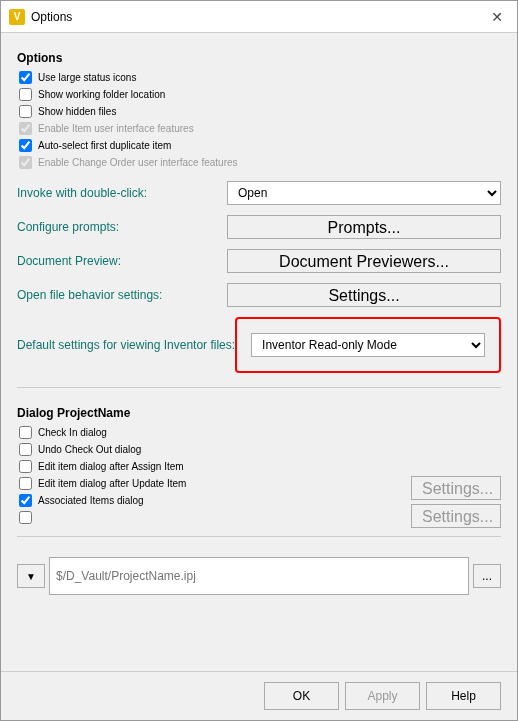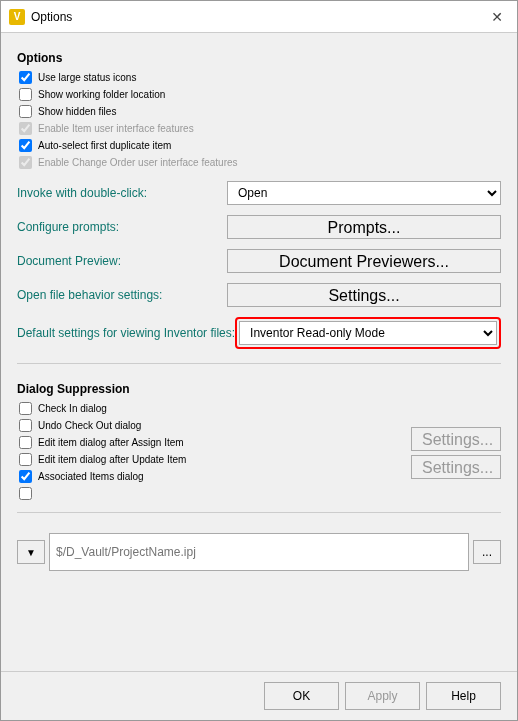--- a/index.html
+++ b/index.html
@@ -128,21 +128,21 @@
       font-size: 16px;
       border: 1px solid #aaa;
       background: #f0f0f0;
       cursor: pointer;
       height: 24px;
       text-align: center;
     }
     .highlighted-row {
       border: 2px solid red;
       border-radius: 4px;
-      padding: 2px;
+      padding: 14px;
     }
     .divider {
       border: none;
       border-top: 1px solid #ccc;
       margin: 8px 0;
     }
     .dialog-suppression-section {
       margin-top: 6px;
     }
     .inventor-project-section {
@@ -288,23 +288,23 @@
         <select class="dropdown">
           <option>Inventor Read-only Mode</option>
           <option>Normal Mode</option>
         </select>
       </div>
     </div>
 
     <hr class="divider">
 
     <div class="dialog-suppression-section">
-      <div class="section-label">Dialog Suppression</div>
-
-      <div style="display:flex; align-items:center; ">
+      <div class="section-label">Dialog ProjectName</div>
+
+      <div style="display:flex; align-items:flex-end; ">
         <div style="flex:1;">
           <div class="checkbox-row">
             <input type="checkbox" style="">
             <span class="checkbox-label">Check In dialog</span>
           </div>
           <div class="checkbox-row">
             <input type="checkbox" style="">
             <span class="checkbox-label">Undo Check Out dialog</span>
           </div>
           <div class="checkbox-row">

